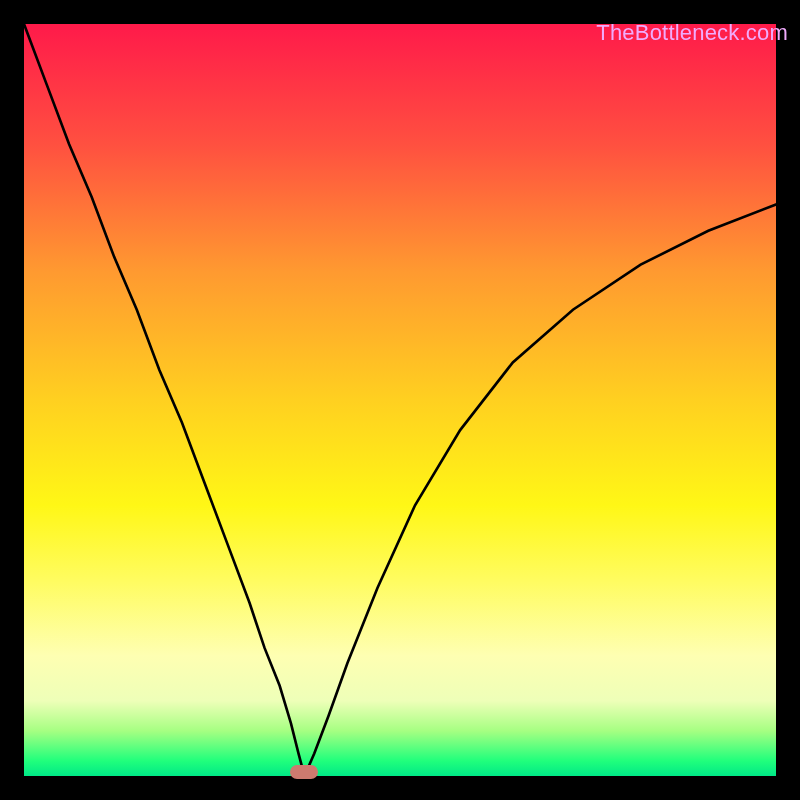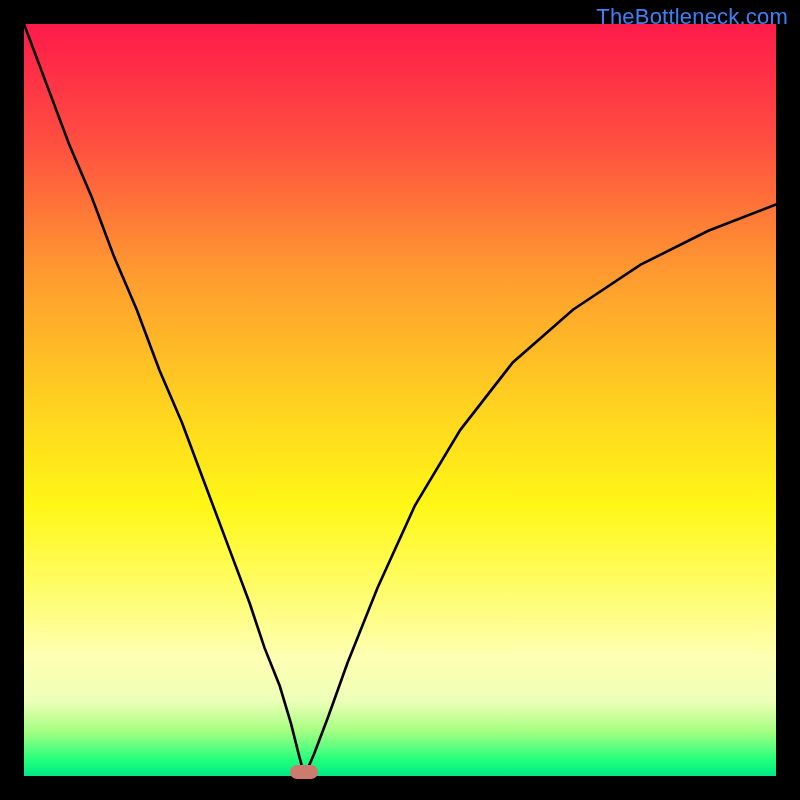--- a/index.html
+++ b/index.html
@@ -26,23 +26,23 @@
       #fffc60 74%,
       #feffb2 84%,
       #eeffb8 90%,
       #a6ff82 94%,
       #20ff7c 98%,
       #00e887 100%
     );
   }
   .watermark {
     position: absolute;
-    top: 4px;
+    top: 20px;
     right: 12px;
-    color: #3b82f6;
+    color: #f0abfc;
     font-size: 22px;
     letter-spacing: 0.2px;
     font-weight: 500;
     user-select: none;
   }
   svg.curve {
     position: absolute;
     left: 0;
     top: 0;
     width: 752px;

